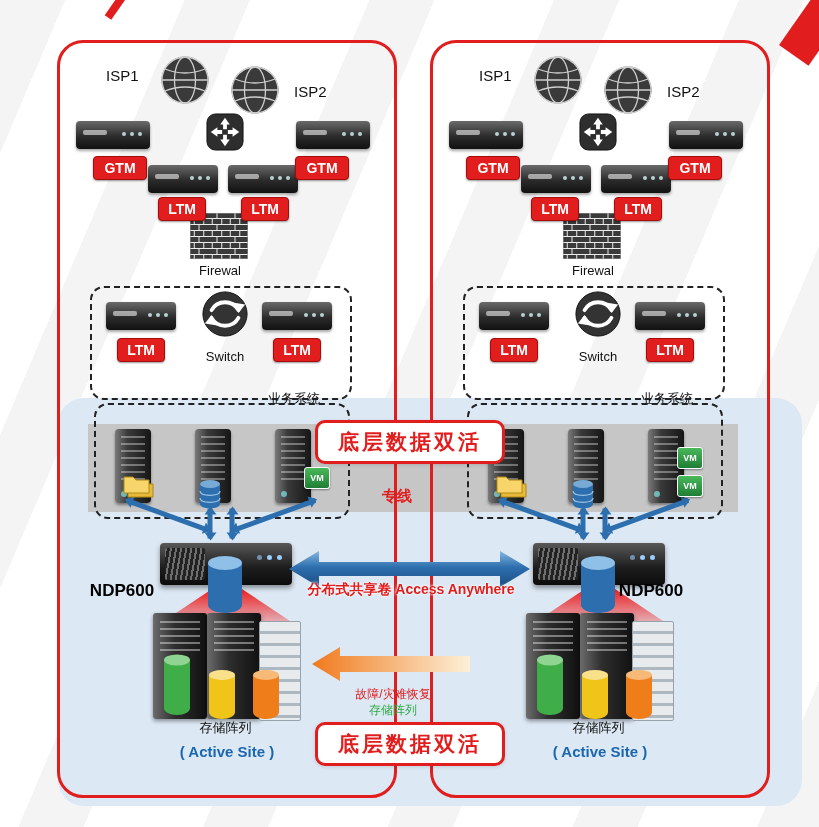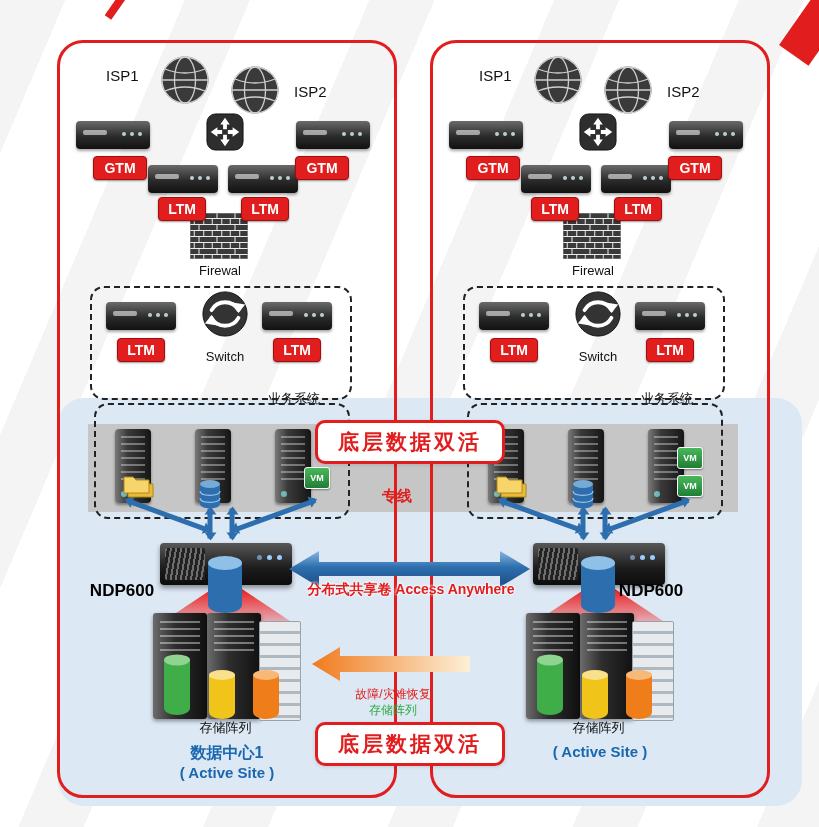--- a/index.html
+++ b/index.html
@@ -231,21 +231,20 @@
       </div>
       <div class="cylsvg" style="left:104px;top:56px">
         <svg width="28" height="50" viewBox="0 0 28 50">
             <path d="M1 6v37c0 3.9 5.8 7 13 7s13-3.1 13-7V6" fill="#ef7d1a"></path>
             <ellipse cx="14" cy="6" rx="13" ry="5" fill="#f7b977"></ellipse>
           </svg>
       </div>
     </div>
     <div class="stor-lbl" style="left:88px;top:676px;width:155px">存储阵列</div>
     <div class="dc-wrap" style="left:40px;top:700px;width:254px">
-      <div class="dc-name">数据中心1</div>
       <div class="dc-status">( Active Site )</div>
     </div>
   </div>
 
   <div class="panel" style="left:430px">
     <div class="t isp" style="left:46px;top:24px">ISP1</div>
     <div class="icon" style="left:100px;top:12px">
       <svg width="50" height="50" viewBox="0 0 50 50">
           <circle cx="25" cy="25" r="23" fill="#3a3a3a" stroke="#222"></circle>
           <g fill="none" stroke="#cfcfcf" stroke-width="1.3">

